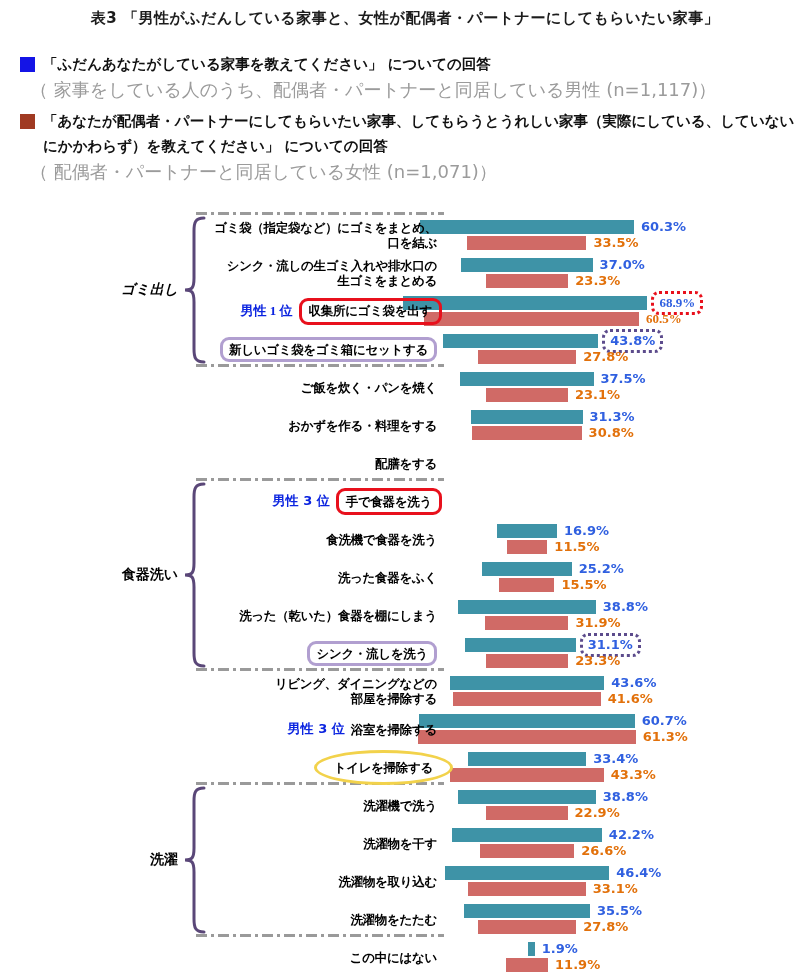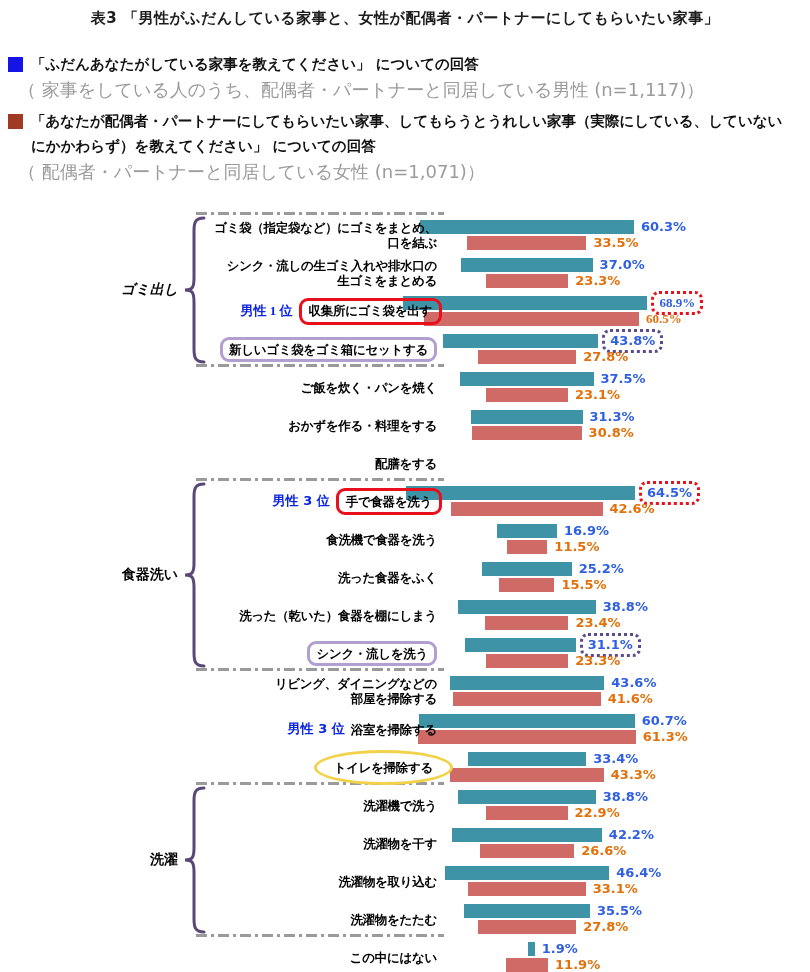--- a/index.html
+++ b/index.html
@@ -11,21 +11,21 @@
   }
   .page { position: relative; width: 810px; height: 972px; }
 
   
   .title {
     margin: 9px 40px 0 40px;
     text-align: center;
     font-size: 15px; font-weight: bold; color: #1c1c1c;
     letter-spacing: 0.5px;
   }
-  .legend { margin-top: 24px; }
+  .legend { margin-top: 24px; padding-left: 12px; }
   .legend-item {
     display: flex; align-items: flex-start;
     padding-left: 8px; margin-top: 8px;
     font-size: 14.5px; font-weight: bold; color: #111;
     line-height: 25px;
   }
   .legend-item .sq {
     flex: 0 0 15px; width: 15px; height: 15px;
     margin: 5px 8px 0 0; display: inline-block;
   }
@@ -216,30 +216,20 @@
       <div class="row" style="top: 228px;">
         <div class="lzone">
           <span class="chore-label">配膳をする</span>
         </div>
       </div>
       <div class="row" style="top: 266px;">
         <div class="lzone">
           <span class="rank">男性 3 位</span>
           <span class="chore-label lbox-red">手で食器を洗う</span>
         </div>
-        <div class="bzone">
-          <div class="bline first">
-            <div class="bar bar-men" style="width: 228.975px;"></div>
-            <span class="val val-men vbox vbox-red">64.5%</span>
-          </div>
-          <div class="bline ">
-            <div class="bar bar-women" style="width: 151.23px;"></div>
-            <span class="val val-women">42.6%</span>
-          </div>
-        </div>
       </div>
       <div class="row" style="top: 304px;">
         <div class="lzone">
           <span class="chore-label">食洗機で食器を洗う</span>
         </div>
         <div class="bzone">
           <div class="bline first">
             <div class="bar bar-men" style="width: 59.995px;"></div>
             <span class="val val-men">16.9%</span>
           </div>
@@ -268,21 +258,21 @@
         <div class="lzone">
           <span class="chore-label">洗った（乾いた）食器を棚にしまう</span>
         </div>
         <div class="bzone">
           <div class="bline first">
             <div class="bar bar-men" style="width: 137.74px;"></div>
             <span class="val val-men">38.8%</span>
           </div>
           <div class="bline ">
             <div class="bar bar-women" style="width: 83.07px;"></div>
-            <span class="val val-women">23.4%</span>
+            <span class="val val-women">31.9%</span>
           </div>
         </div>
       </div>
       <div class="row" style="top: 418px;">
         <div class="lzone">
           <span class="chore-label lbox-purple">シンク・流しを洗う</span>
         </div>
         <div class="bzone">
           <div class="bline first">
             <div class="bar bar-men" style="width: 110.405px;"></div>

